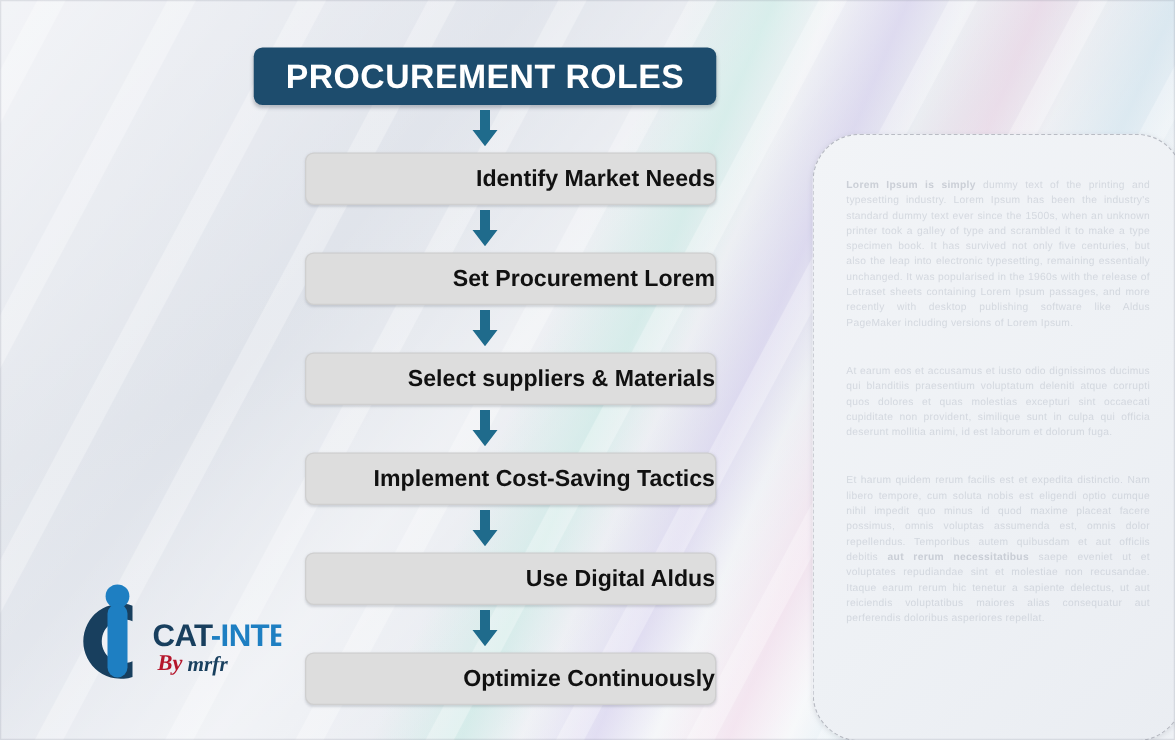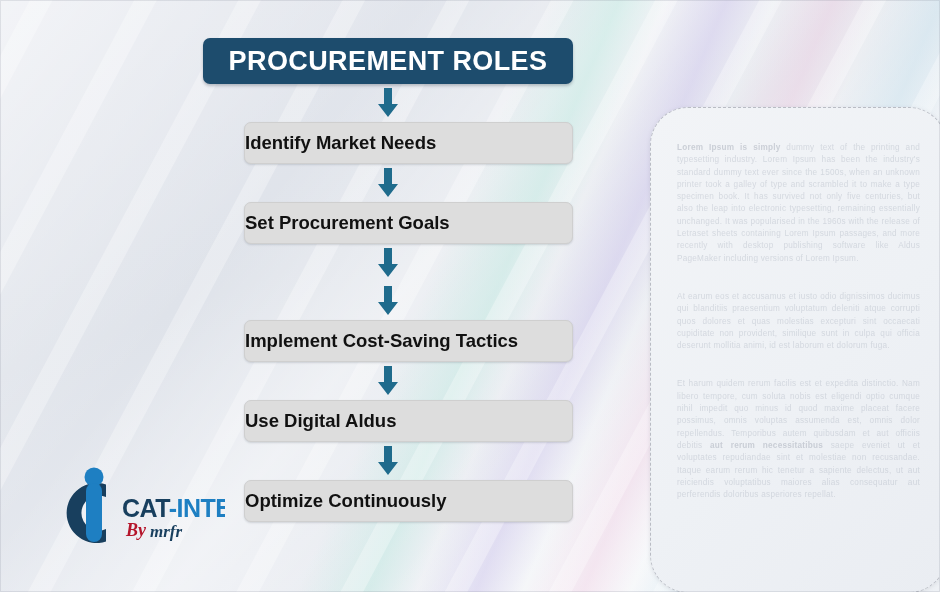--- a/index.html
+++ b/index.html
@@ -97,21 +97,21 @@
     left: 41px;
     width: 329px;
     height: 42px;
     box-sizing: border-box;
     border-radius: 7px;
     background: #dddddd;
     border: 1px solid #cfcfcf;
     box-shadow: 0 1px 2px rgba(90,100,115,0.22);
     display: flex;
     align-items: center;
-    justify-content: flex-start;
+    justify-content: flex-end;
   }
   .step-label {
     color: #111111;
     font-size: 18.5px;
     font-weight: bold;
     white-space: nowrap;
   }
 
   
   .text-panel {
@@ -182,29 +182,32 @@
       <span class="step-label">Identify Market Needs</span>
     </div>
 
     <div class="arrow">
       <svg width="22" height="30" viewBox="0 0 22 30">
         <polygon points="7,0 15,0 15,16 21,16 11,29 1,16 7,16" fill="#1f6b8c"></polygon>
       </svg>
     </div>
 
     <div class="step-box">
-      <span class="step-label">Set Procurement Goals</span>
-    </div>
-
-    <div class="arrow">
-      <svg width="22" height="30" viewBox="0 0 22 30">
-        <polygon points="7,0 15,0 15,16 21,16 11,29 1,16 7,16" fill="#1f6b8c"></polygon>
-      </svg>
-    </div>
-
+      <span class="step-label">Set Procurement Lorem</span>
+    </div>
+
+    <div class="arrow">
+      <svg width="22" height="30" viewBox="0 0 22 30">
+        <polygon points="7,0 15,0 15,16 21,16 11,29 1,16 7,16" fill="#1f6b8c"></polygon>
+      </svg>
+    </div>
+
+    <div class="step-box">
+      <span class="step-label">Select suppliers &amp; Materials</span>
+    </div>
 
     <div class="arrow">
       <svg width="22" height="30" viewBox="0 0 22 30">
         <polygon points="7,0 15,0 15,16 21,16 11,29 1,16 7,16" fill="#1f6b8c"></polygon>
       </svg>
     </div>
 
     <div class="step-box">
       <span class="step-label">Implement Cost-Saving Tactics</span>
     </div>

